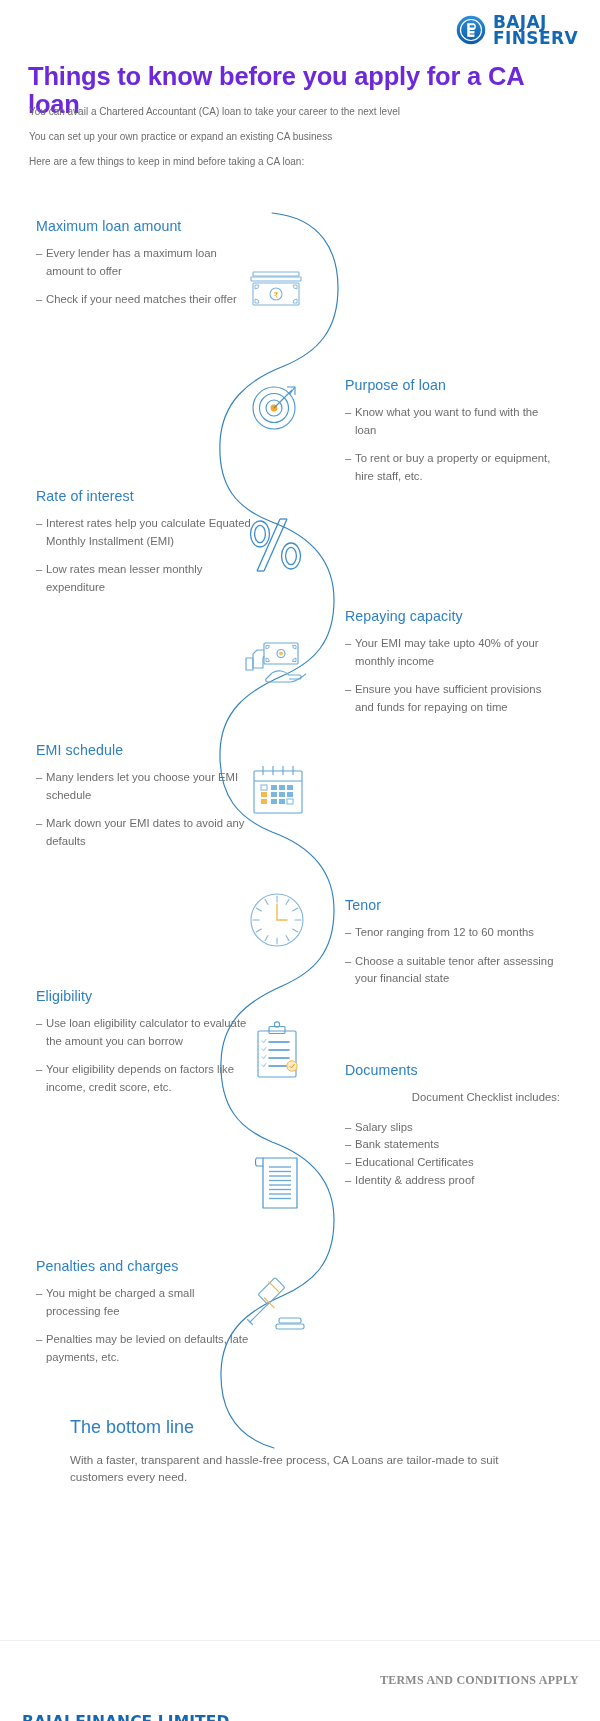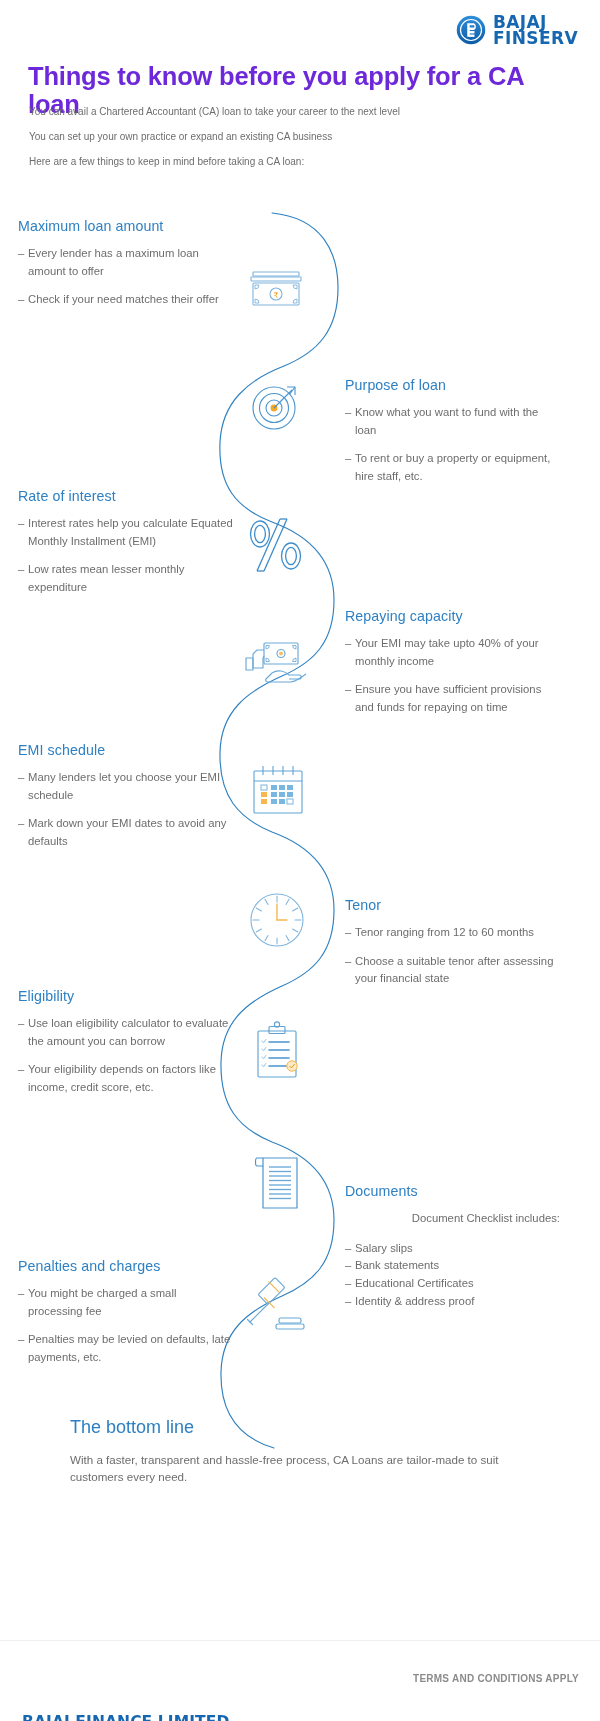--- a/index.html
+++ b/index.html
@@ -70,21 +70,21 @@
     position: absolute;
     left: 0;
     top: 0;
     width: 600px;
     height: 1721px;
     pointer-events: none;
   }
 
   
   .sec { position: absolute; width: 215px; }
-  .sec.left  { left: 18px;  text-align: left; }
+  .sec.left  { left: 36px;  text-align: left; }
   .sec.right { left: 345px; text-align: left; }
   .sec h3 {
     font-size: 14.2px;
     font-weight: normal;
     color: #2e80c2;
     margin-bottom: 11px;
     letter-spacing: 0.1px;
   }
   .sec ul { list-style: none; }
   .sec li {
@@ -150,25 +150,25 @@
     font-size: 15.5px;
     font-weight: bold;
     color: #1567b2;
     letter-spacing: 0.1px;
     font-family: "DejaVu Sans", sans-serif;
   }
   .footer-tc {
     position: absolute;
     right: 21px;
     top: 1673px;
-    font-size: 10px;
+    font-size: 12px;
     font-weight: bold;
     color: #8b8b8b;
     letter-spacing: 0.25px;
-    font-family: Liberation Sans, sans-serif;
+    font-family: Liberation Serif, serif;
   }
 </style>
 </head>
 <body>
 
 <div class="page">
 
   <div class="logo">
     <span>
       <svg class="logo-mark" viewBox="0 0 40 40" xmlns="http://www.w3.org/2000/svg">
@@ -444,21 +444,21 @@
   </div>
 
   <div class="sec left" style="top:988px;">
     <h3>Eligibility</h3>
     <ul>
       <li><span class="dash">–</span><span>Use loan eligibility calculator to evaluate the amount you can borrow</span></li>
       <li><span class="dash">–</span><span>Your eligibility depends on factors like income, credit score, etc.</span></li>
     </ul>
   </div>
 
-  <div class="sec right" style="top:1183px;">
+  <div class="sec right" style="top:1062px;">
     <h3>Documents</h3>
     <p class="lead">Document Checklist includes:</p>
     <ul>
       <li class="tight"><span class="dash">–</span><span>Salary slips</span></li>
       <li class="tight"><span class="dash">–</span><span>Bank statements</span></li>
       <li class="tight"><span class="dash">–</span><span>Educational Certificates</span></li>
       <li class="tight"><span class="dash">–</span><span>Identity &amp; address proof</span></li>
     </ul>
   </div>
 

